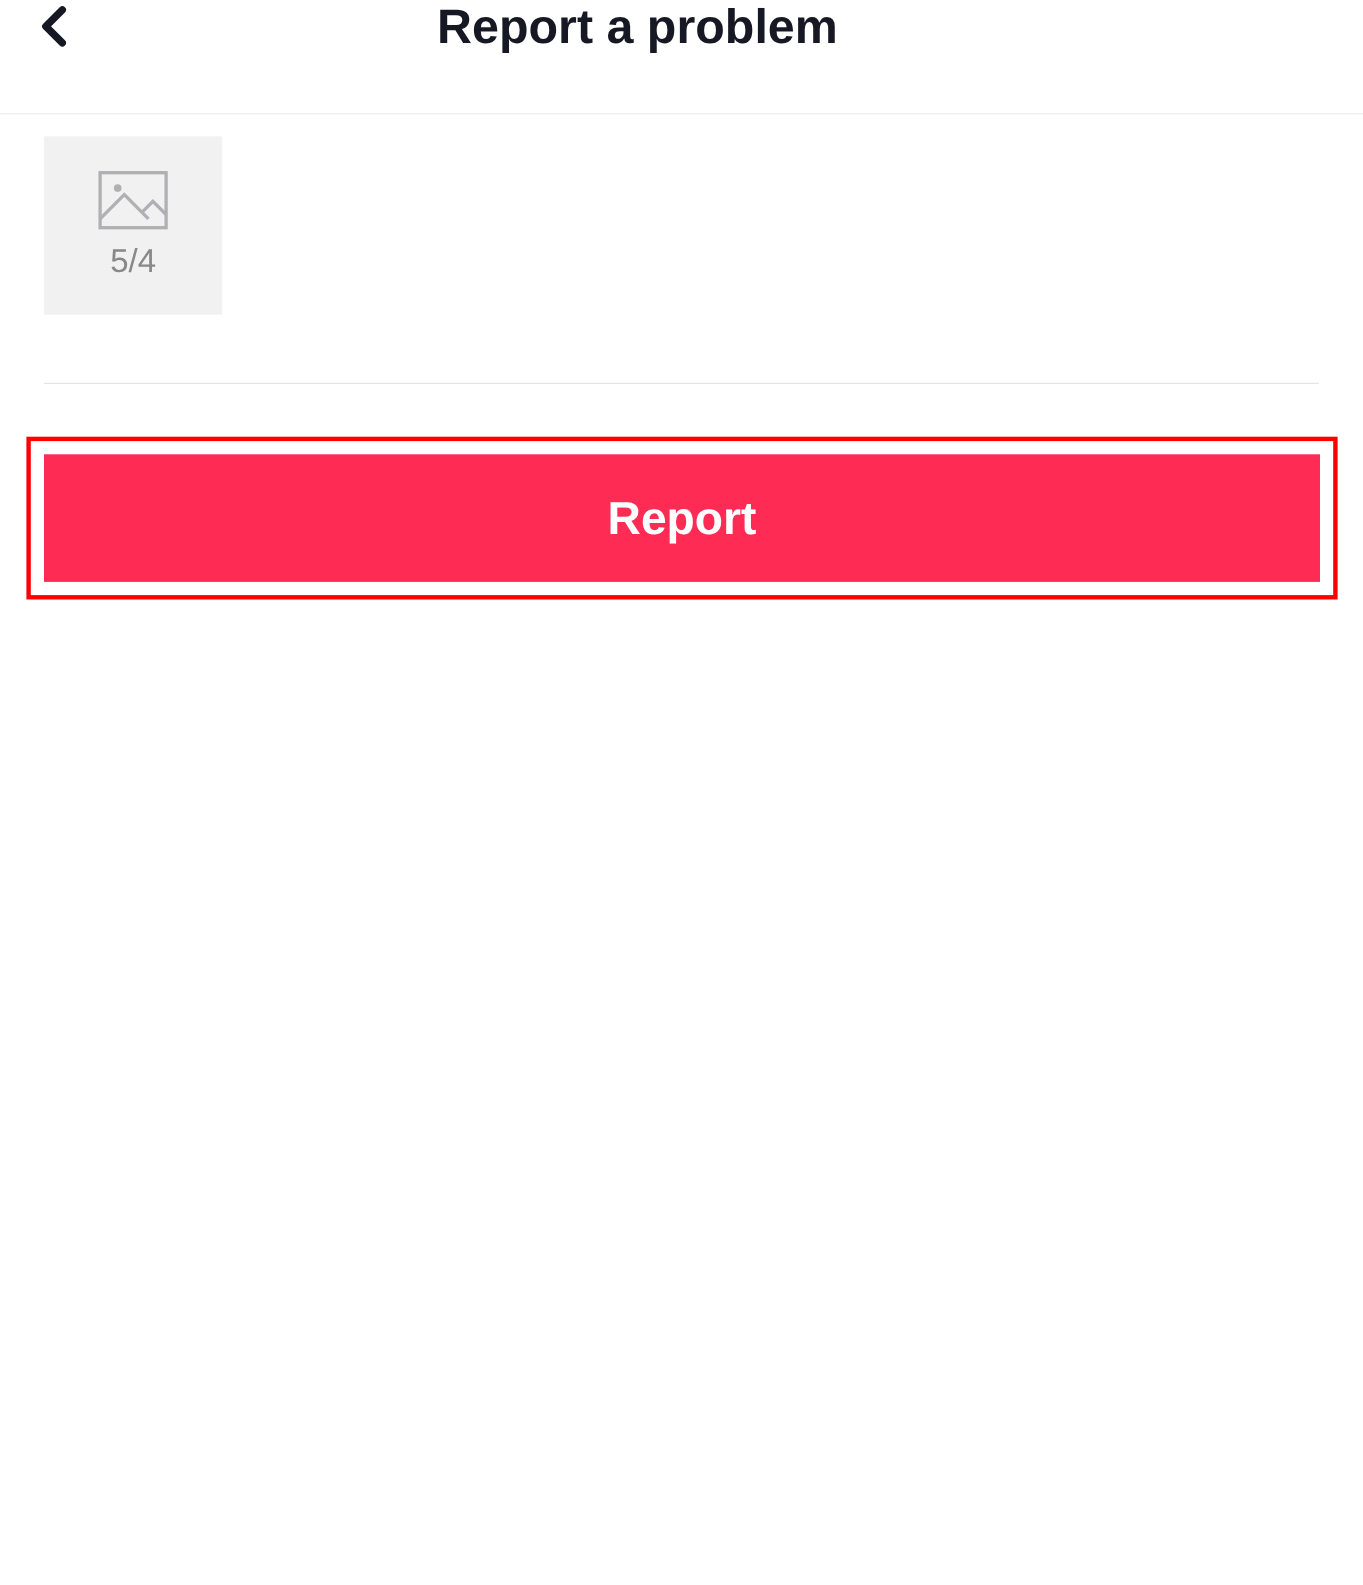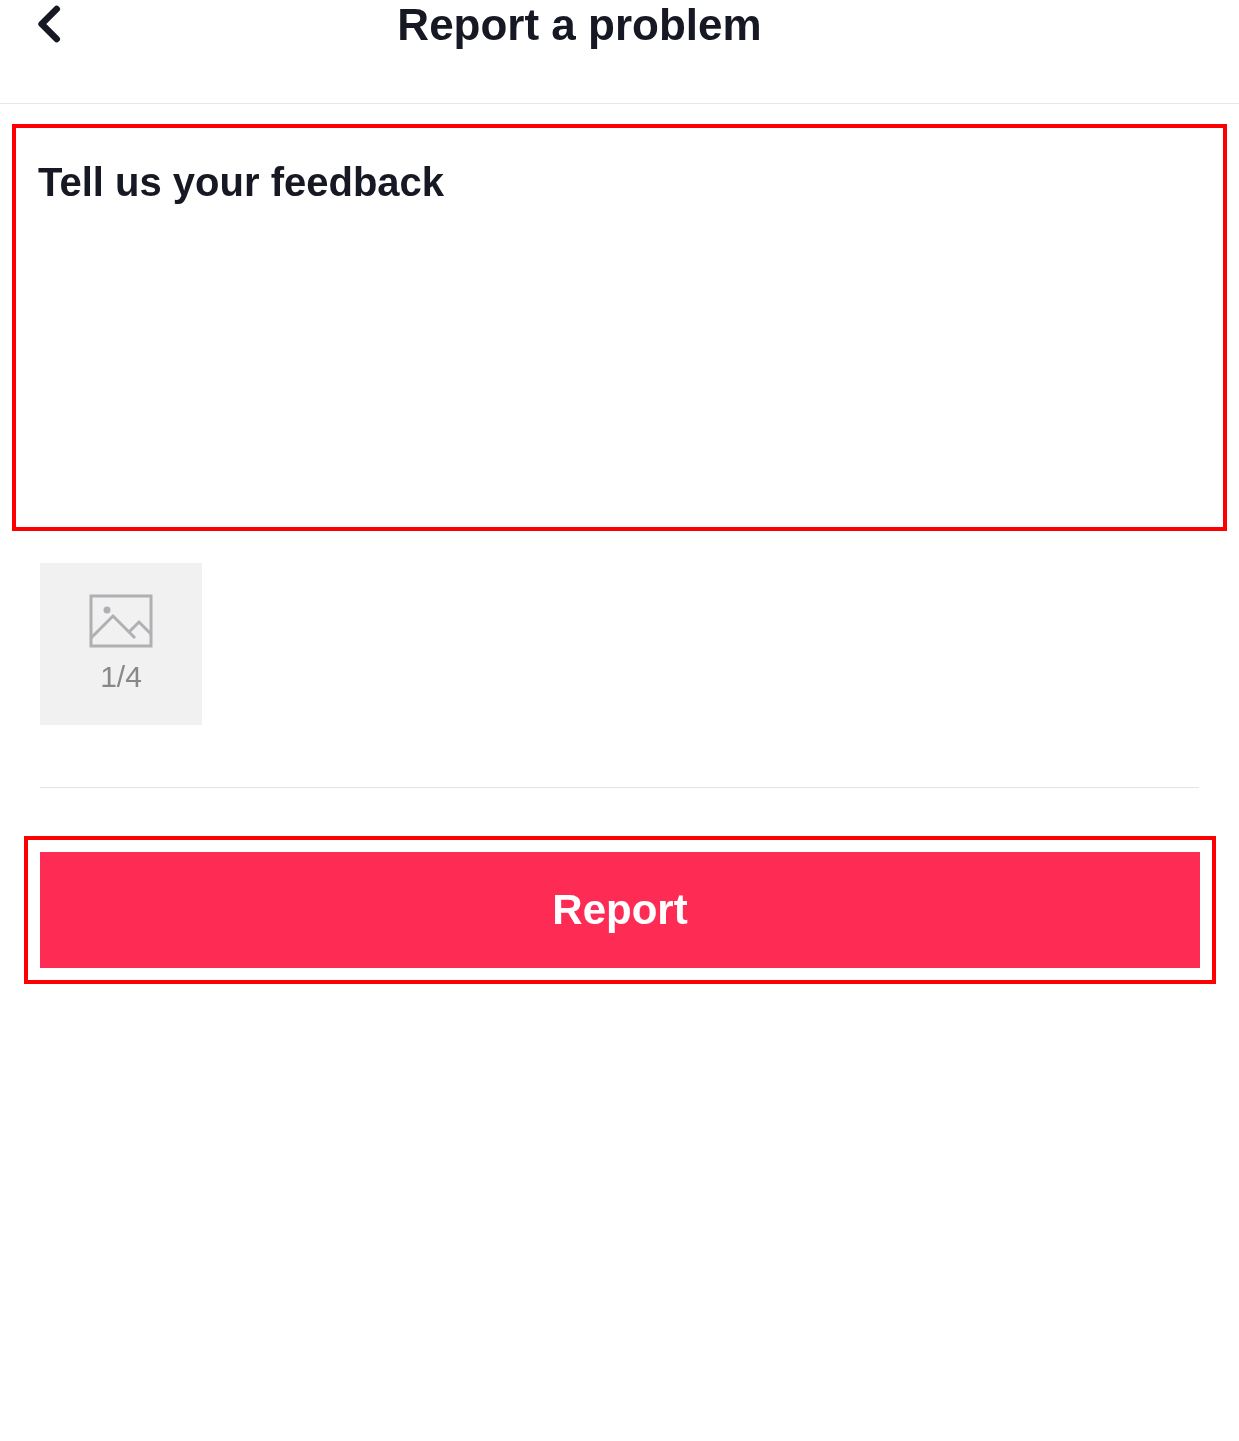--- a/index.html
+++ b/index.html
@@ -116,33 +116,30 @@
 <div class="header">
   <div class="back-btn">
     <svg viewBox="0 0 24 24" fill="none" stroke="#161823" stroke-width="4" stroke-linecap="round" stroke-linejoin="round">
       <polyline points="16 3 7 12 16 21"></polyline>
     </svg>
   </div>
   <h1 class="page-title">Report a problem</h1>
 </div>
 
 <div class="content">
-  <div class="feedback-box-highlight">
-    <textarea class="feedback-box" placeholder="Tell us your feedback" style=""></textarea>
-  </div>
 
   <div class="attach-section">
     <div class="attach-tile">
       <svg viewBox="0 0 64 54" fill="none" stroke="#b0b0b4" stroke-width="3">
         <rect x="2" y="2" width="60" height="50"></rect>
         <circle cx="18" cy="16" r="3.5" fill="#b0b0b4" stroke="none"></circle>
         <polyline points="2,44 24,22 46,44" stroke-linejoin="miter" stroke-linecap="butt"></polyline>
         <polyline points="40,38 50,28 62,40" stroke-linejoin="miter" stroke-linecap="butt"></polyline>
       </svg>
-      <span class="attach-count">1/4</span>
+      <span class="attach-count">5/4</span>
     </div>
   </div>
 
   <div class="divider"></div>
 
   <div class="submit-wrap">
     <button class="submit-btn">Report</button>
   </div>
 </div>
 

